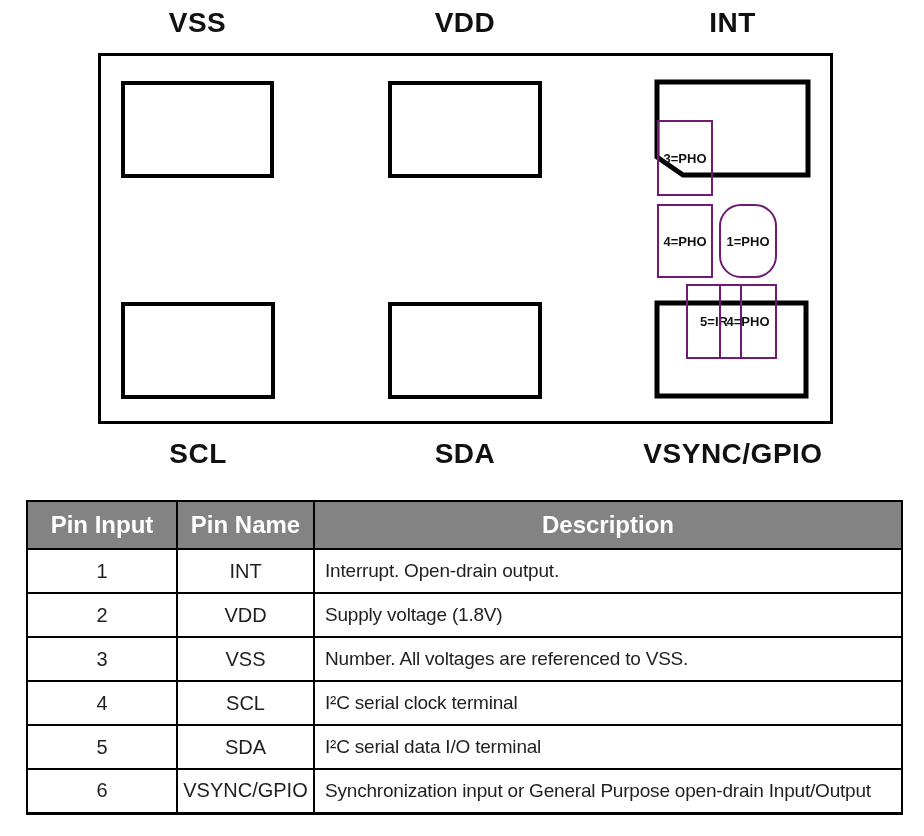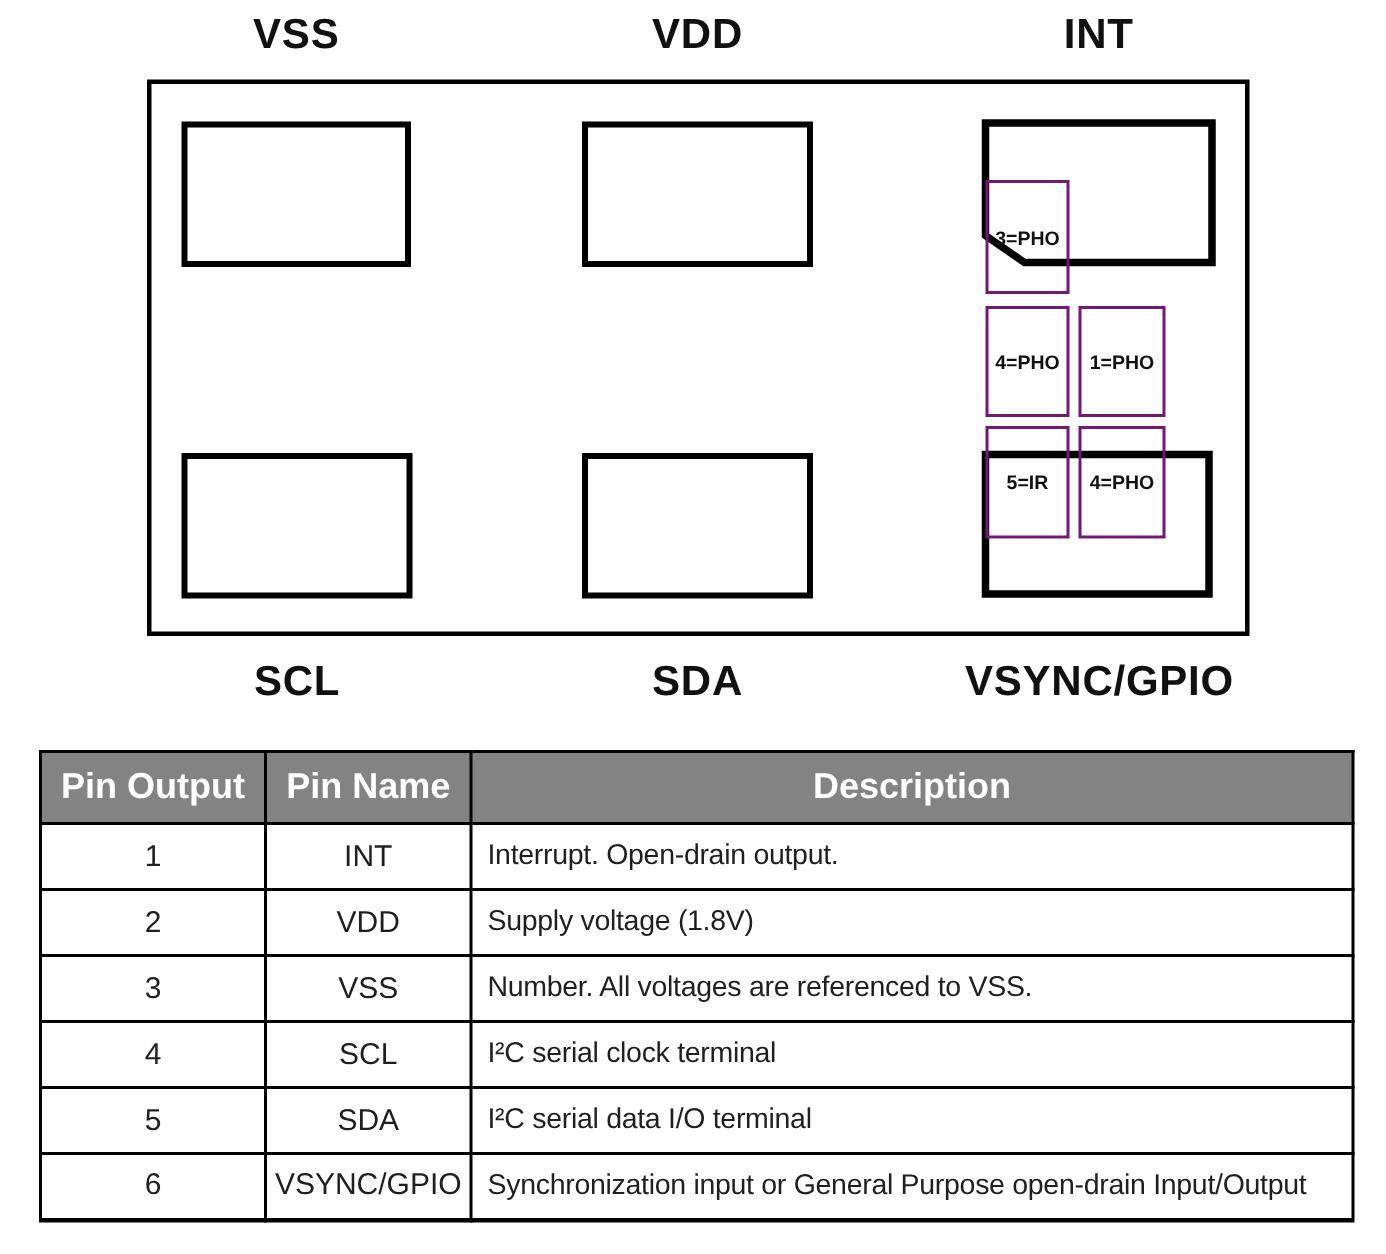--- a/index.html
+++ b/index.html
@@ -108,40 +108,40 @@
     <div class="pad-label" style="left:123px; top:437px; width:150px;">SCL</div>
     <div class="pad-label" style="left:390px; top:437px; width:150px;">SDA</div>
     <div class="pad-label" style="left:618px; top:437px; width:230px;">VSYNC/GPIO</div>
 
     <div class="cell" style="left:657px; top:120px; width:56px; height:76px;">
       <span>3=PHO</span>
     </div>
     <div class="cell" style="left:657px; top:204px; width:56px; height:74px;">
       <span>4=PHO</span>
     </div>
-    <div class="cell" style="left:719px; top:204px; width:58px; height:74px;">
+    <div class="cell" style="left:719px; top:204px; width:58px; height:74px;border-radius:22px;">
       <span>1=PHO</span>
     </div>
-    <div class="cell" style="left:657px; top:284px; width:56px; height:75px;">
+    <div class="cell" style="left:686px; top:284px; width:56px; height:75px;">
       <span>5=IR</span>
     </div>
     <div class="cell" style="left:719px; top:284px; width:58px; height:75px;">
       <span>4=PHO</span>
     </div>
   </div>
 
   <table class="pin-table">
     <colgroup>
         <col class="c1">
         <col class="c2">
         <col class="c3">
       </colgroup>
     <thead>
       <tr>
-        <th>Pin Output</th>
+        <th>Pin Input</th>
         <th>Pin Name</th>
         <th>Description</th>
       </tr>
     </thead>
     <tbody>
       <tr>
         <td>1</td>
         <td>INT</td>
         <td class="desc">Interrupt. Open-drain output.</td>
       </tr>

